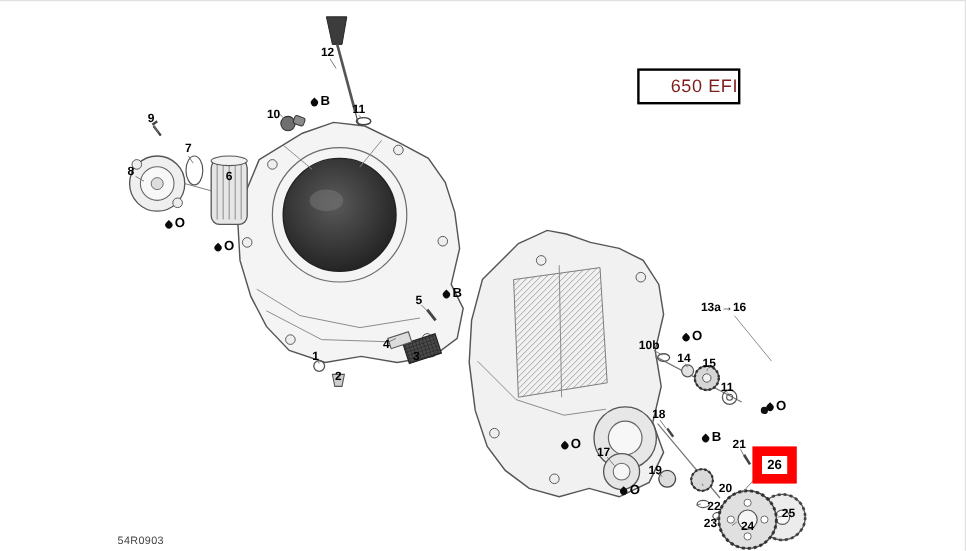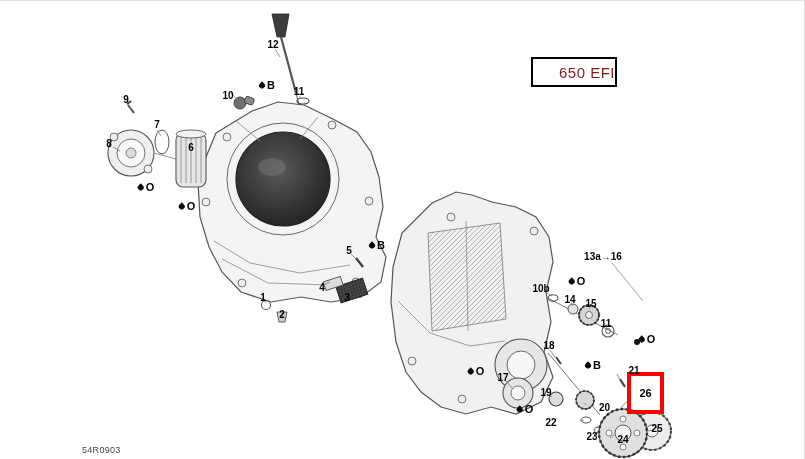--- a/index.html
+++ b/index.html
@@ -29,26 +29,26 @@
     transform:rotate(45deg);
   }
   .model-badge{
     position:absolute;left:531px;top:56px;width:86px;height:30px;
     border:2px solid #000;box-sizing:border-box;
     display:flex;align-items:center;justify-content:flex-end;
     font-size:15px;font-weight:normal;color:#7f1d1d;letter-spacing:0.5px;
     background:#fff;
   }
   .diagram-code{
-    position:absolute;left:82px;top:444px;
+    position:absolute;left:98px;top:444px;
     font-size:9px;color:#444;letter-spacing:0.3px;text-align:center;
   }
   .highlight-box{
-    position:absolute;left:627px;top:371px;width:37px;height:42px;
-    border:4px solid #c4b5fd;box-sizing:border-box;
+    position:absolute;left:627px;top:371px;width:37px;height:31px;
+    border:8px solid #c4b5fd;box-sizing:border-box;
     display:flex;align-items:center;justify-content:center;
     font-size:11px;font-weight:bold;color:#000;background:transparent;
   }
 </style>
 </head>
 <body>
 
 <div class="stage">
 
   <svg class="art" width="805" height="459" viewBox="0 0 805 459">
@@ -251,31 +251,31 @@
         <span class="drop"></span>
         <span>O</span>
       </div>
       <div class="label" style="left: 549px; top: 345px;">18</div>
       <div class="label spec" style="left: 593px; top: 364px;">
         <span class="drop"></span>
         <span>B</span>
       </div>
       <div class="label" style="left: 503px; top: 377px;">17</div>
       <div class="label" style="left: 546px; top: 392px;">19</div>
-      <div class="label" style="left: 616px; top: 370px; margin-left: 18px;">21</div>
+      <div class="label" style="left: 616px; top: 370px;">21</div>
       <div class="label" style="left: 586px; top: 407px; padding-left: 37px;">20</div>
       <div class="label spec" style="left: 525px; top: 408px;">
         <span class="drop"></span>
         <span>O</span>
       </div>
       <div class="label spec" style="left: 476px; top: 370px;">
         <span class="drop"></span>
         <span>O</span>
       </div>
-      <div class="label" style="left: 551px; top: 422px;">22</div>
+      <div class="label" style="left: 595px; top: 422px;">22</div>
       <div class="label" style="left: 592px; top: 436px;">23</div>
       <div class="label" style="left: 608px; top: 439px; padding-left: 30px;">24</div>
       <div class="label" style="left: 657px; top: 428px;">25</div>
     </div>
 
   <div class="diagram-code">54R0903</div>
 
 </div>
 
 </body></html>

